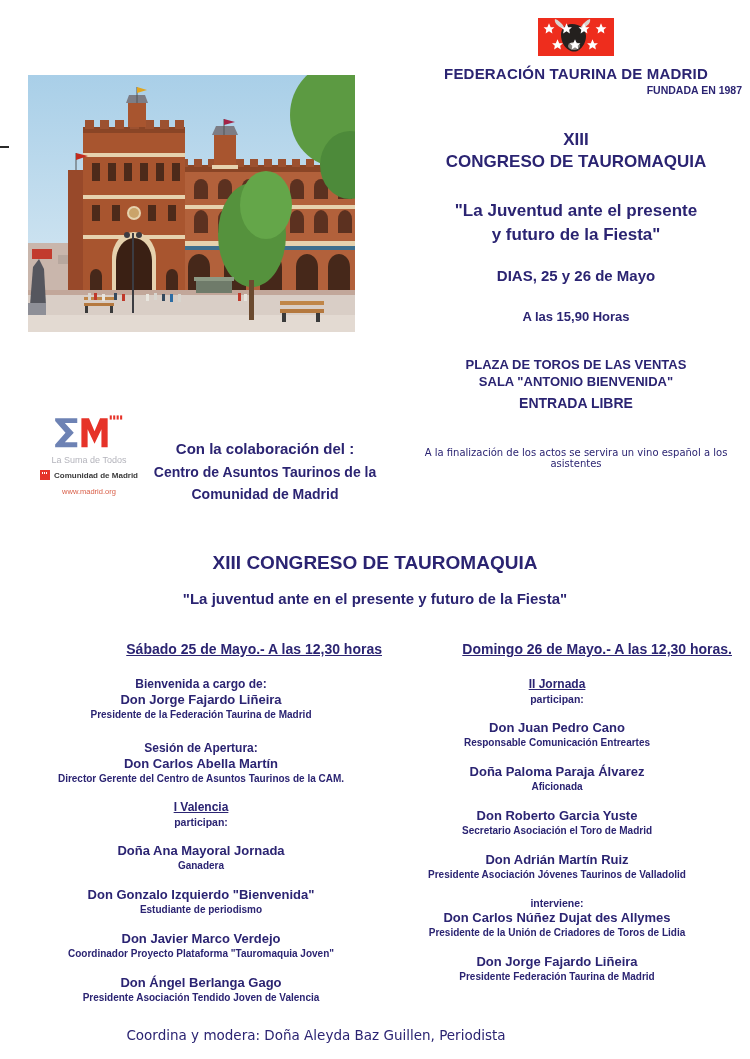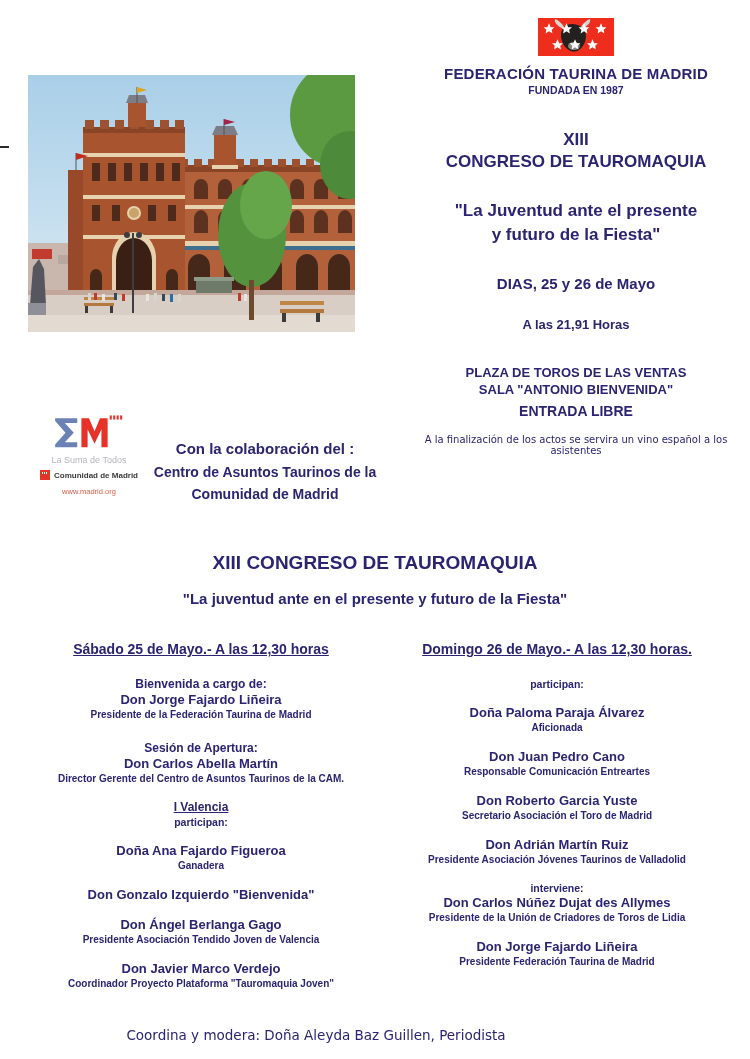--- a/index.html
+++ b/index.html
@@ -8,28 +8,28 @@
   .verdana{font-family:"DejaVu Sans",sans-serif;}
 
   .margin-dash{position:absolute;left:0;top:146px;width:9px;height:2px;background:#2a2a2a;}
 
   .photo{position:absolute;left:28px;top:75px;width:327px;height:257px;display:block;}
 
   
   .right-col{position:absolute;left:410px;top:18px;width:332px;text-align:center;}
   .ftm-flag{display:block;margin:0 auto;width:76px;height:38px;}
   .org-name{margin-top:9px;font-size:15px;font-weight:bold;letter-spacing:0.2px;}
-  .org-founded{margin-top:2px;font-size:10.5px;font-weight:bold;}
+  .org-founded{margin-top:2px;font-size:10.5px;font-weight:bold;text-align:right;}
   .congress-title{margin-top:33px;font-size:17px;line-height:22px;font-weight:bold;}
   .slogan{margin-top:26px;font-size:17px;line-height:24px;font-weight:bold;}
-  .dates{margin-top:28px;font-size:15px;font-weight:bold;}
+  .dates{margin-top:20px;font-size:15px;font-weight:bold;}
   .time{margin-top:25px;font-size:13px;font-weight:bold;}
   .venue{margin-top:32px;font-size:13px;line-height:17px;font-weight:bold;}
   .admission{margin-top:5px;font-size:14px;font-weight:bold;}
-  .note{margin-top:15px;font-size:10px;font-weight:normal;}
+  .note{margin-top:36px;font-size:10px;font-weight:normal;}
 
   
   .collab{position:absolute;left:30px;top:410px;width:352px;display:flex;}
   .cam-logo-block{width:118px;text-align:center;}
   .cam-logo{display:block;margin:0 auto;width:76px;height:44px;}
   .cam-tagline{font-size:9px;color:#b4b4bc;margin-top:1px;}
   .cam-org-row{margin-top:5px;display:flex;align-items:center;justify-content:center;gap:4px;}
   .mini-flag{display:inline-block;width:10px;height:10px;background:#e63329;
              box-shadow:inset 0 0 0 1px #e63329;position:relative;}
   .mini-flag::after{content:"";position:absolute;left:2px;top:2px;width:6px;height:2px;
@@ -43,21 +43,21 @@
   
   .program-head{position:absolute;left:0;top:552px;width:750px;text-align:center;}
   .program-title{font-size:19px;font-weight:bold;}
   .program-subtitle{margin-top:16px;font-size:15px;font-weight:bold;}
 
   
   .columns{position:absolute;left:20px;top:641px;width:712px;display:flex;}
   .col{text-align:center;}
   .col-left{width:362px;}
   .col-right{width:350px;}
-  .day-header{font-size:14px;font-weight:bold;text-decoration:underline;margin-bottom:20px;}
+  .day-header{font-size:14px;font-weight:bold;text-decoration:underline;margin-bottom:20px;text-align:right;}
   .role-label{font-size:12px;font-weight:bold;line-height:15px;}
   .sp-name{font-size:13px;font-weight:bold;line-height:16px;}
   .sp-desc{font-size:10px;font-weight:bold;line-height:14px;}
   .session-title{font-size:12px;font-weight:bold;text-decoration:underline;line-height:15px;}
   .participate{font-size:10.5px;font-weight:bold;line-height:14px;}
   .blk{margin-bottom:19px;}
   .blk-tight{margin-bottom:14px;}
 
   .footer-line{position:absolute;left:0;top:1027px;width:632px;text-align:center;
                font-size:13.5px;color:#2b2472;}
@@ -254,21 +254,21 @@
     <div class="org-founded">FUNDADA EN 1987</div>
     <div class="congress-title">
       <div>XIII</div>
       <div>CONGRESO DE TAUROMAQUIA</div>
     </div>
     <div class="slogan">
       <div>"La Juventud ante el presente</div>
       <div>y futuro de la Fiesta"</div>
     </div>
     <div class="dates">DIAS, 25 y 26 de Mayo</div>
-    <div class="time">A las 21,91 Horas</div>
+    <div class="time">A las 15,90 Horas</div>
     <div class="venue">
       <div>PLAZA DE TOROS DE LAS VENTAS</div>
       <div>SALA "ANTONIO BIENVENIDA"</div>
     </div>
     <div class="admission">ENTRADA LIBRE</div>
     <div class="note verdana">A la finalización de los actos se servira un vino español a los asistentes</div>
   </div>
 
   <div class="collab">
     <div class="cam-logo-block">
@@ -317,50 +317,52 @@
         <div class="sp-name">Don Carlos Abella Martín</div>
         <div class="sp-desc">Director Gerente del Centro de Asuntos Taurinos de la CAM.</div>
       </div>
 
       <div class="blk-tight">
         <div class="session-title">I Valencia</div>
         <div class="participate">participan:</div>
       </div>
 
       <div class="blk-tight">
-        <div class="sp-name">Doña Ana Fajardo Figueroa</div>
+        <div class="sp-name">Doña Ana Mayoral Jornada</div>
         <div class="sp-desc">Ganadera</div>
       </div>
       <div class="blk-tight">
         <div class="sp-name">Don Gonzalo Izquierdo "Bienvenida"</div>
+        <div class="sp-desc">Estudiante de periodismo</div>
+      </div>
+      <div class="blk-tight">
+        <div class="sp-name">Don Javier Marco Verdejo</div>
+        <div class="sp-desc">Coordinador Proyecto Plataforma "Tauromaquia Joven"</div>
       </div>
       <div class="blk-tight">
         <div class="sp-name">Don Ángel Berlanga Gago</div>
         <div class="sp-desc">Presidente Asociación Tendido Joven de Valencia</div>
       </div>
-      <div class="blk-tight">
-        <div class="sp-name">Don Javier Marco Verdejo</div>
-        <div class="sp-desc">Coordinador Proyecto Plataforma "Tauromaquia Joven"</div>
-      </div>
     </div>
 
     <div class="col col-right">
       <div class="day-header">Domingo 26 de Mayo.- A las 12,30 horas.</div>
 
       <div class="blk-tight">
+        <div class="session-title">II Jornada</div>
         <div class="participate">participan:</div>
       </div>
 
+      <div class="blk-tight">
+        <div class="sp-name">Don Juan Pedro Cano</div>
+        <div class="sp-desc">Responsable Comunicación Entreartes</div>
+      </div>
       <div class="blk-tight">
         <div class="sp-name">Doña Paloma Paraja Álvarez</div>
         <div class="sp-desc">Aficionada</div>
-      </div>
-      <div class="blk-tight">
-        <div class="sp-name">Don Juan Pedro Cano</div>
-        <div class="sp-desc">Responsable Comunicación Entreartes</div>
       </div>
       <div class="blk-tight">
         <div class="sp-name">Don Roberto Garcia Yuste</div>
         <div class="sp-desc">Secretario Asociación el Toro de Madrid</div>
       </div>
       <div class="blk-tight">
         <div class="sp-name">Don Adrián Martín Ruiz</div>
         <div class="sp-desc">Presidente Asociación Jóvenes Taurinos de Valladolid</div>
       </div>
 

